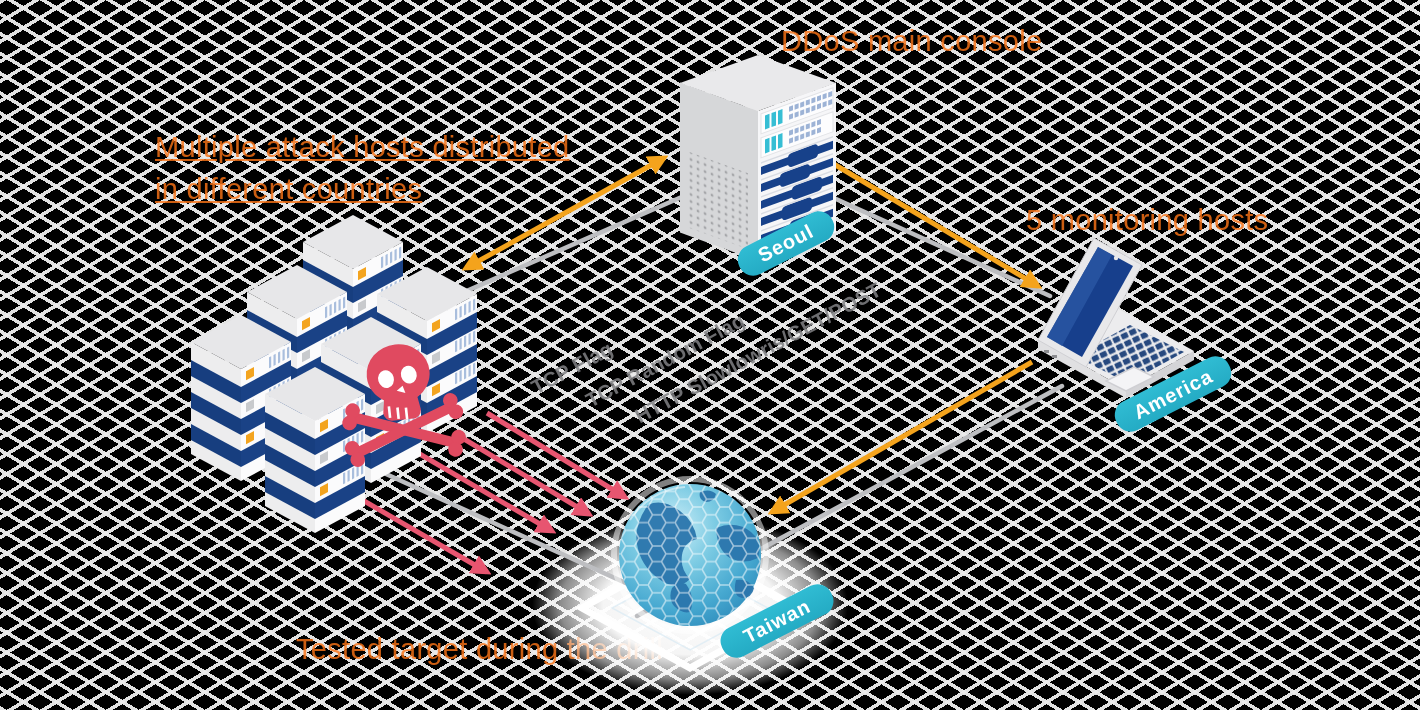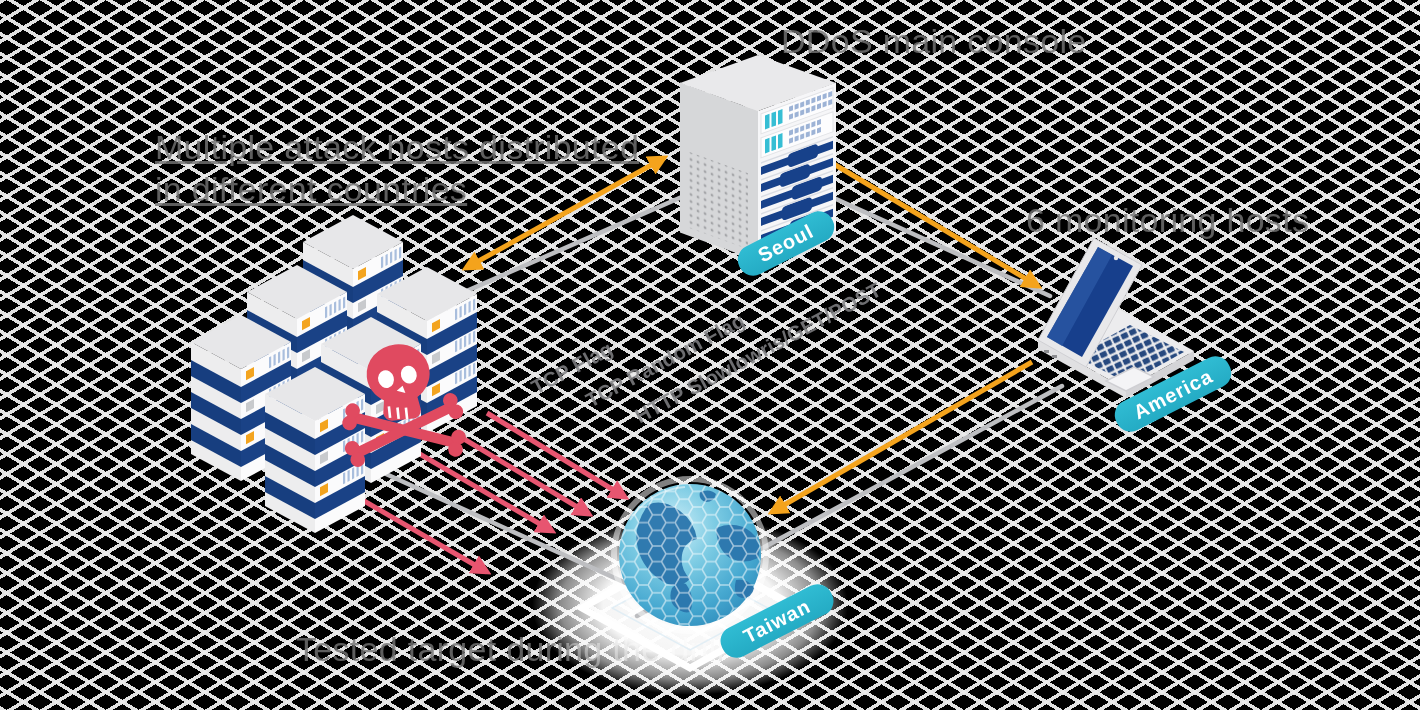--- a/index.html
+++ b/index.html
@@ -5,21 +5,21 @@
   html,body{margin:0;padding:0;}
   body{
     width:1420px;height:710px;position:relative;overflow:hidden;
     background-color:#000;
     background-image:
       repeating-linear-gradient(31deg,  rgba(235,235,235,.96) 0 3.6px, transparent 3.6px 17px),
       repeating-linear-gradient(149deg, rgba(235,235,235,.96) 0 3.6px, transparent 3.6px 17px);
     font-family:"Liberation Sans", sans-serif;
   }
   .caption{
-    position:absolute;color:#737373;opacity:.82;font-size:34px;
+    position:absolute;color:#f97316;opacity:.82;font-size:29px;
     letter-spacing:.3px;white-space:nowrap;line-height:42px;
   }
   #ddos-title{left:781px;top:20px;}
   #attack-label{left:155px;top:126px;text-decoration:underline;}
   #monitoring-label{left:1026px;top:199px;}
   #target-label{left:296px;top:628px;}
   #traffic-block{
     position:absolute;left:524px;top:372px;transform:rotate(-28deg);
     transform-origin:0 0;color:#808184;opacity:.85;font-size:20.5px;
     font-weight:bold;line-height:37px;white-space:nowrap;
@@ -40,21 +40,21 @@
 </head>
 <body>
 
 <div class="caption" id="ddos-title">DDoS main console</div>
 
 <div class="caption" id="attack-label">
   <div>Multiple attack hosts distributed</div>
   <div>in different countries</div>
 </div>
 
-<div class="caption" id="monitoring-label">6 monitoring hosts</div>
+<div class="caption" id="monitoring-label">5 monitoring hosts</div>
 
 <div class="caption" id="target-label">Tested target during the drill</div>
 
 <div id="traffic-block">
   <div class="t1">TCP Flag</div>
   <div class="t2">TCP Random Flag</div>
   <div class="t3">HTTP Slowlowris/GET/POST</div>
 </div>
 
 <svg id="scene" width="1420" height="710" viewBox="0 0 1420 710">

